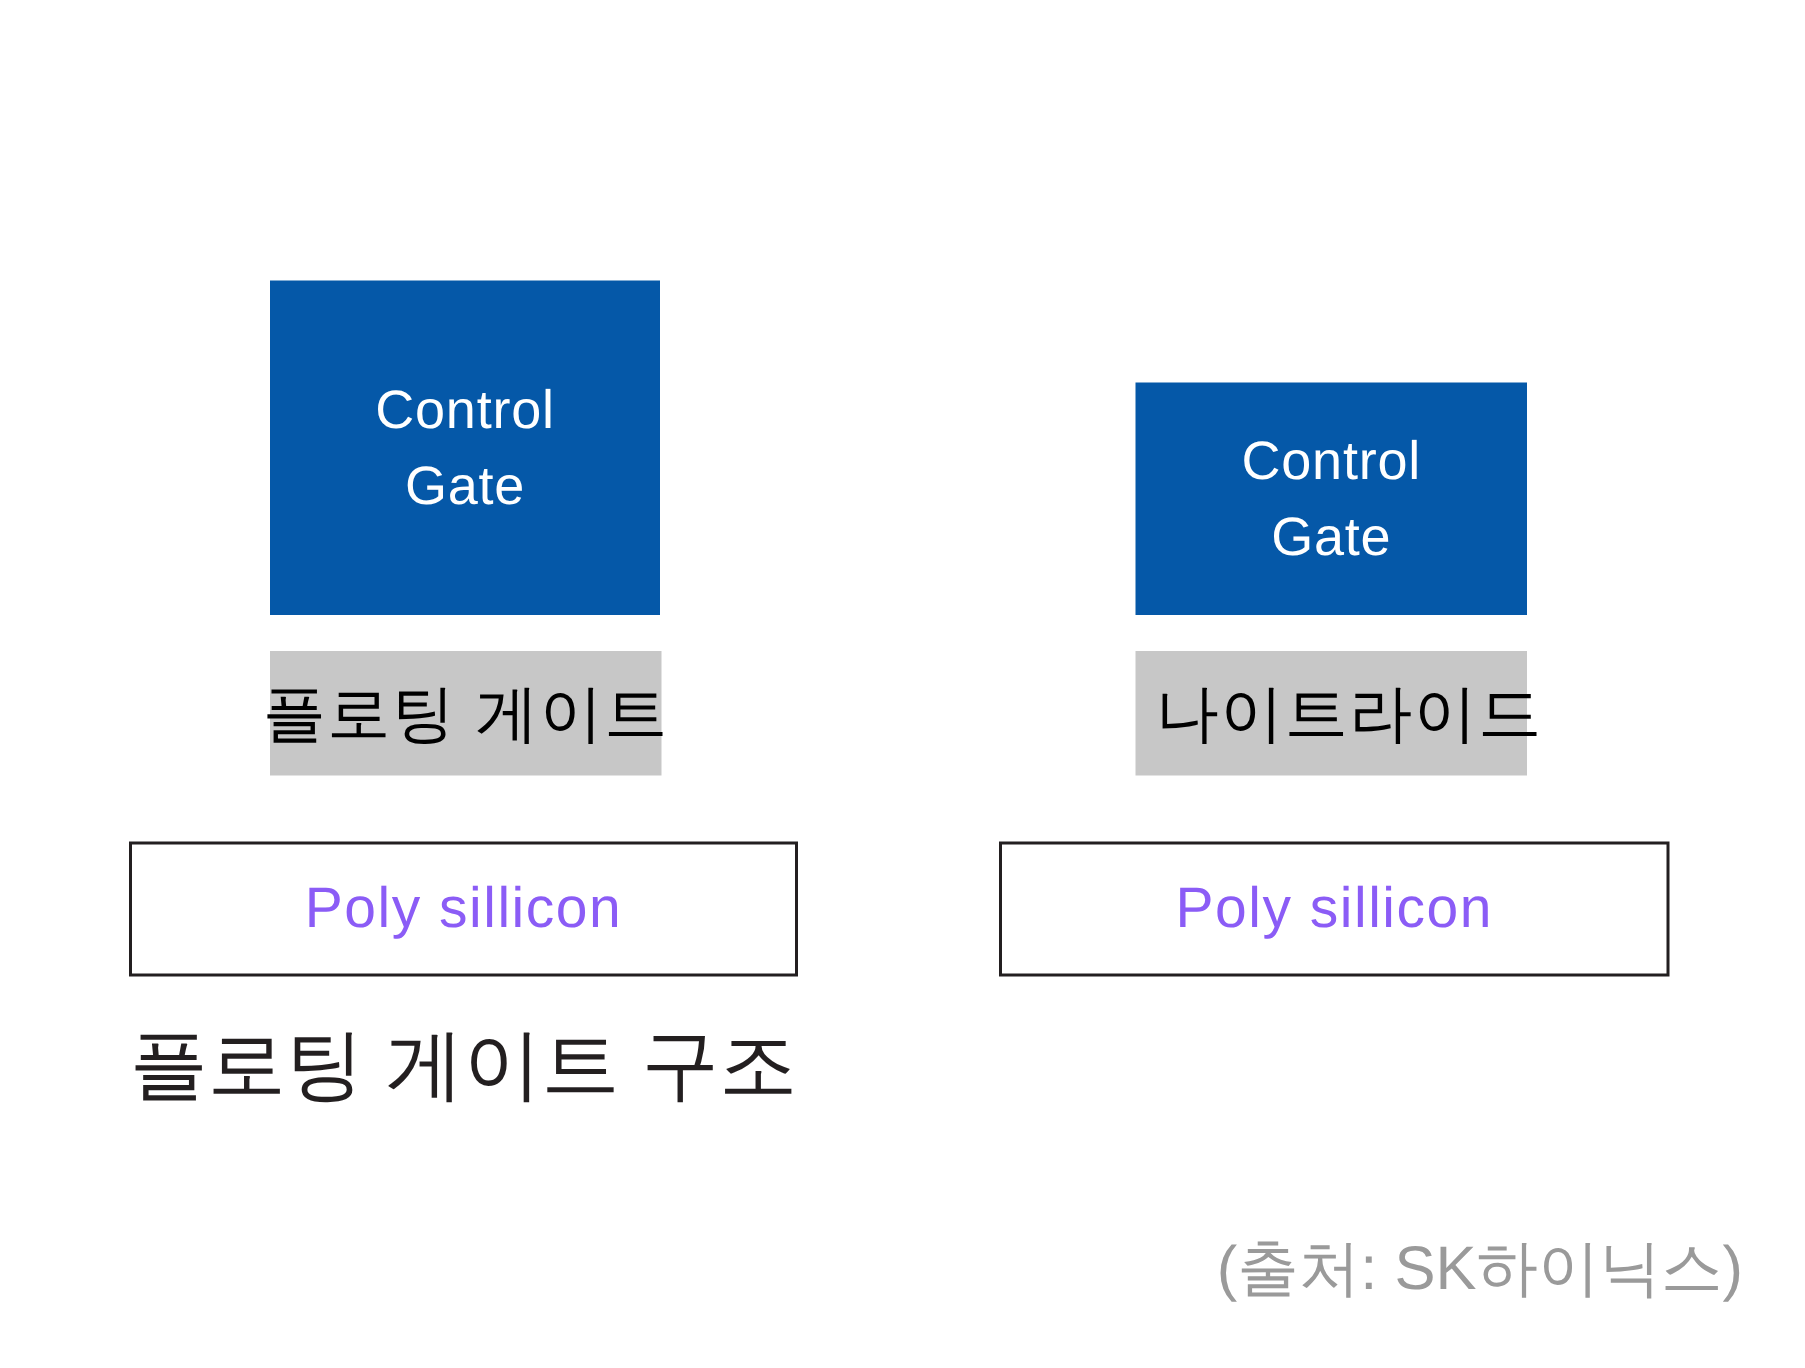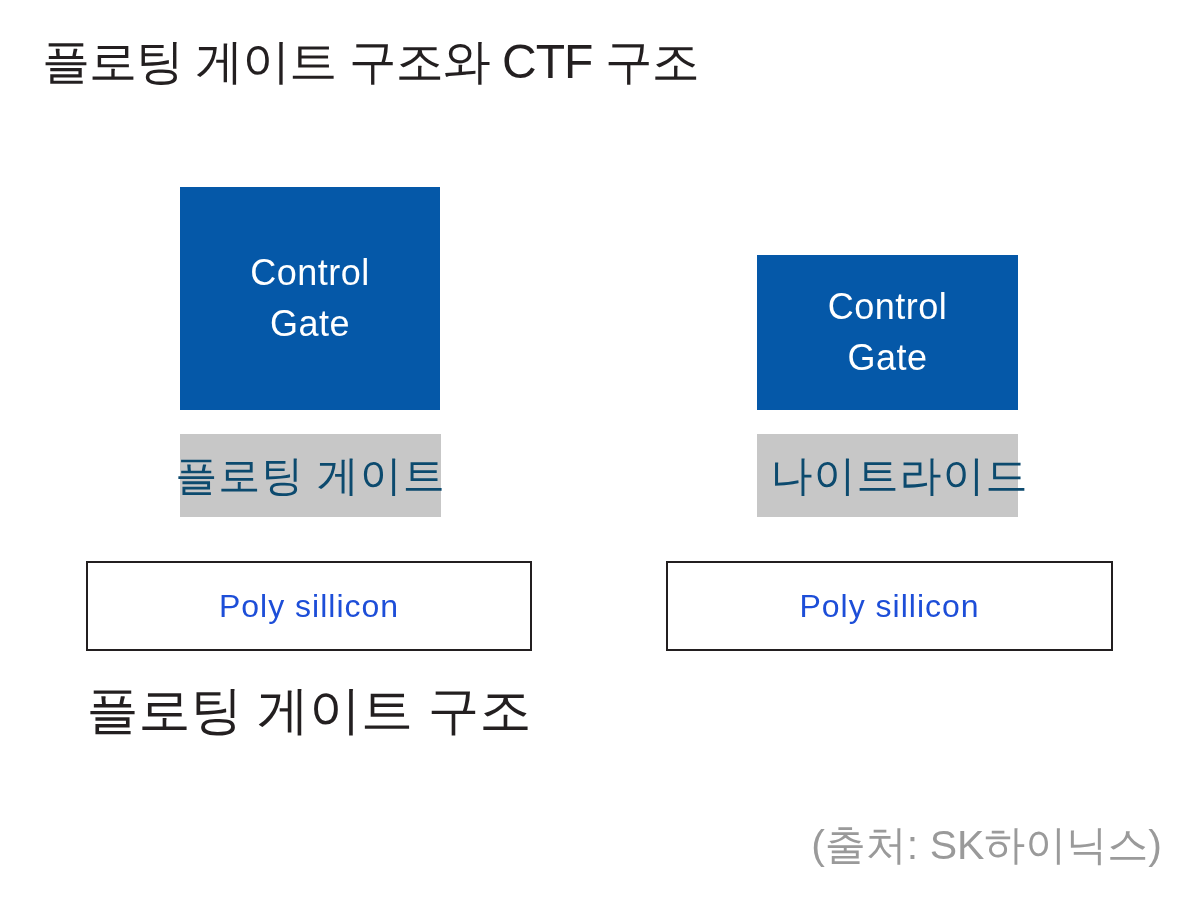--- a/index.html
+++ b/index.html
@@ -49,34 +49,34 @@
     line-height: 1.4;
     white-space: pre-line;
     letter-spacing: 0.5px;
   }
   .left-blue  { left: 180px; top: 187px; width: 260px; height: 223px; }
   .right-blue { left: 757px; top: 255px; width: 261px; height: 155px; }
   .gray {
     background: #c7c7c7;
   }
   .gray-label {
-    color: #0c4a6e;
+    color: #000000;
     font-size: 42px;
     letter-spacing: 1px;
     white-space: nowrap;
   }
   .left-gray  { left: 180px; top: 434px; width: 261px; height: 83px; }
   .right-gray { left: 757px; top: 434px; width: 261px; height: 83px; padding-left: 24px; }
   .white {
     background: #ffffff;
     border: 2px solid #231f20;
   }
   .white-label {
-    color: #1d4ed8;
-    font-size: 32px;
+    color: #8b5cf6;
+    font-size: 38px;
     letter-spacing: 1px;
     white-space: nowrap;
   }
   .left-white  { left: 86px;  top: 561px; width: 446px; height: 90px; }
   .right-white { left: 666px; top: 561px; width: 447px; height: 90px; }
   .caption {
     position: absolute;
     top: 681px;
     font-size: 52px;
     font-weight: 500;
@@ -94,21 +94,20 @@
     font-size: 41px;
     color: #9a9a9a;
     white-space: nowrap;
   }
 </style>
 </head>
 <body>
 
 <div class="canvas">
 
-  <div class="title">플로팅 게이트 구조와 CTF 구조</div>
 
   <div class="layer blue left-blue">
     <span class="blue-label">Control
 Gate</span>
   </div>
 
   <div class="layer gray left-gray">
     <span class="gray-label">플로팅 게이트</span>
   </div>
 

